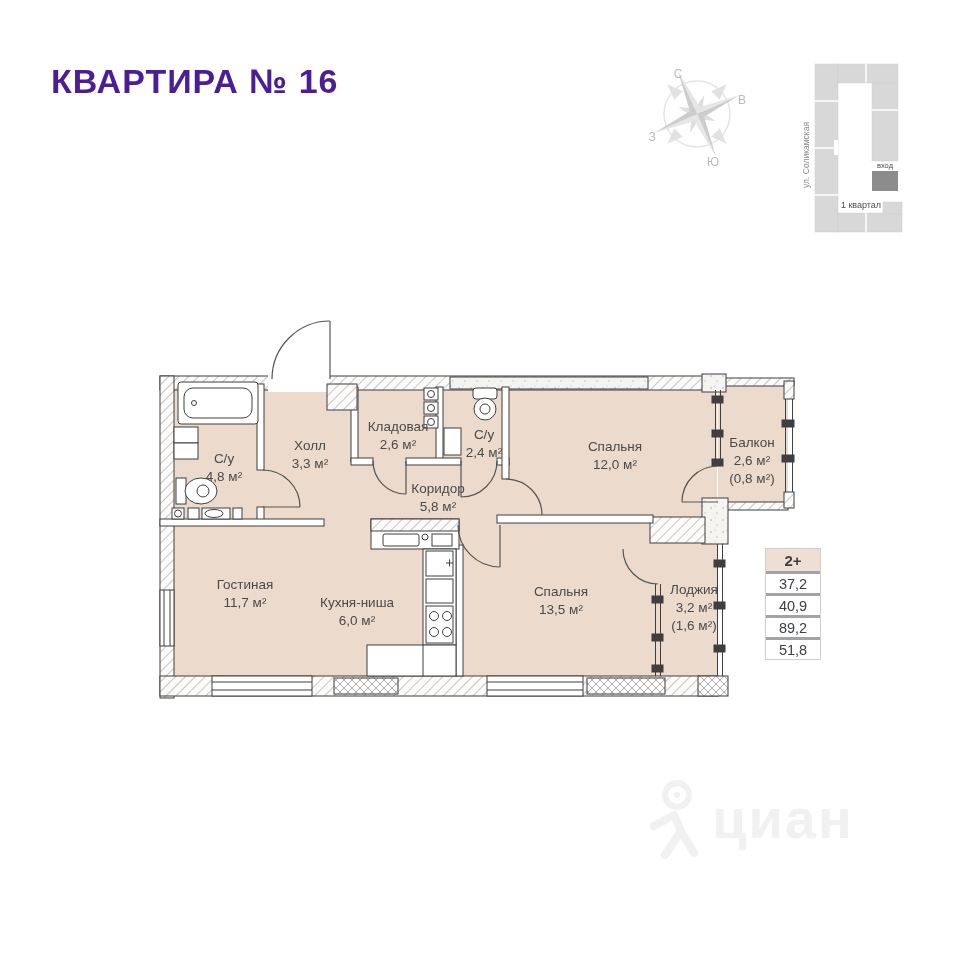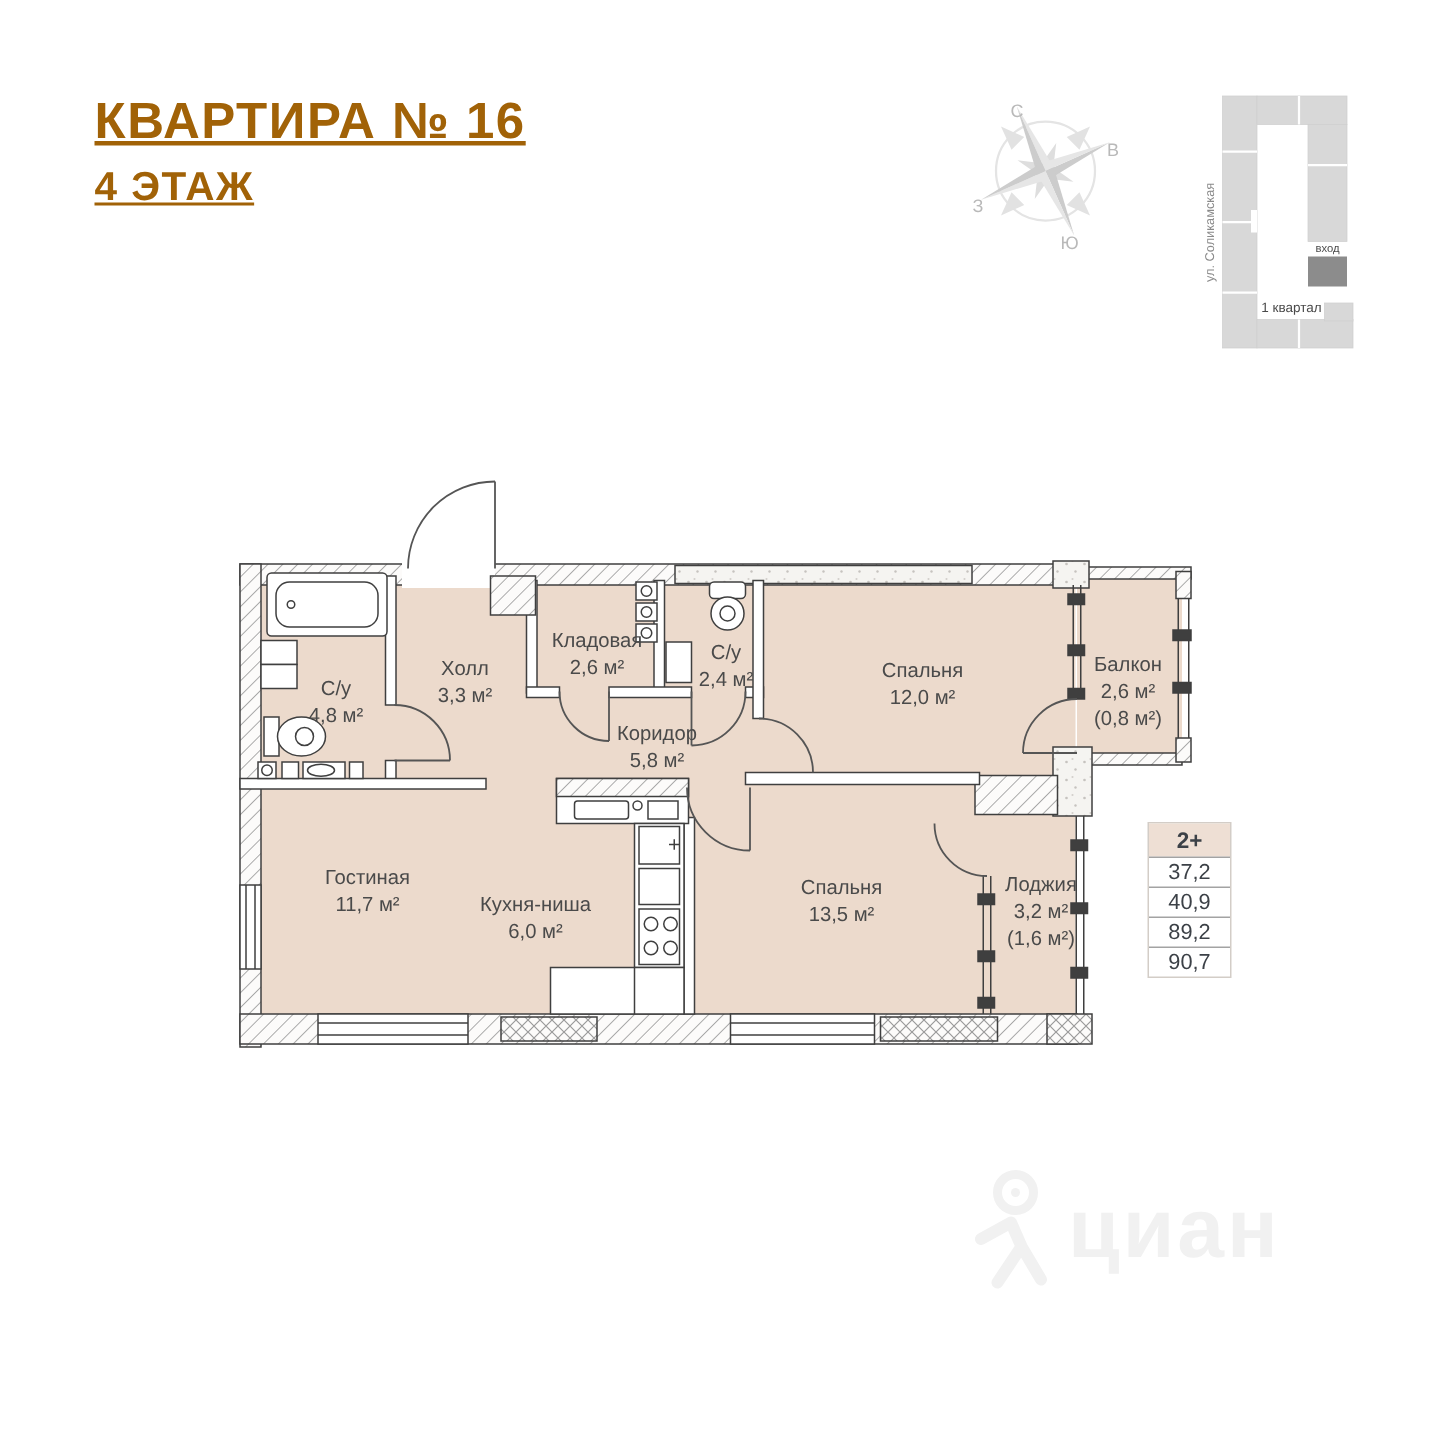--- a/index.html
+++ b/index.html
@@ -1,45 +1,44 @@
 <!DOCTYPE html>
 <html><head>
 <meta charset="utf-8">
 <style>
   html,body{margin:0;padding:0;background:#ffffff;}
   .page{position:relative;width:960px;height:960px;background:#fff;overflow:hidden;
         font-family:"Liberation Sans","DejaVu Sans",sans-serif;}
-  .title-block{position:absolute;left:63px;top:62px;color:#a16207;text-decoration:underline;}
+  .title-block{position:absolute;left:51px;top:62px;color:#4c1d95;}
   .title-block h1{margin:0;font-size:34px;font-weight:800;letter-spacing:1px;}
   .title-block h2{margin:8px 0 0 0;font-size:27px;font-weight:800;letter-spacing:1px;}
   .plan-svg{position:absolute;left:0;top:0;}
   .room-name,.room-area{fill:#4a4a4a;font-size:13.5px;text-anchor:middle;}
   .compass-letter{fill:#b9b9b9;font-size:12px;text-anchor:middle;}
   .site-label{fill:#4a4a4a;font-size:9px;text-anchor:middle;}
   .site-label-small{fill:#4a4a4a;font-size:7.5px;text-anchor:middle;}
   .site-street{fill:#8a8a8a;font-size:8.5px;}
   .summary-table{position:absolute;left:765px;top:548px;width:54px;background:#fff;
         border:1px solid #d3cdc7;}
   .summary-header{background:#eedfd4;color:#3c4147;font-size:15px;font-weight:700;
         text-align:center;padding:3px 0 2px 0;}
-  .summary-row{border-top:1px solid #a3a3a3;color:#3c4147;font-size:14.5px;
+  .summary-row{border-top:3px solid #a3a3a3;color:#3c4147;font-size:14.5px;
         text-align:center;padding:2px 0 1px 0;}
   .watermark{position:absolute;left:644px;top:778px;display:flex;align-items:center;
         color:#f1f1f1;}
   .watermark-text{font-size:56px;font-weight:700;letter-spacing:2px;line-height:1;
         margin-left:6px;}
 </style>
 </head>
 <body>
 
 <div class="page">
 
   <div class="title-block">
     <h1>КВАРТИРА № 16</h1>
-    <h2>4 ЭТАЖ</h2>
   </div>
 
   <svg class="plan-svg" width="960" height="960" viewBox="0 0 960 960">
     <defs>
       <pattern id="hatch" patternUnits="userSpaceOnUse" width="7" height="7" patternTransform="rotate(45)">
         <rect width="7" height="7" fill="#fcfbfa"></rect>
         <line x1="0" y1="0" x2="0" y2="7" stroke="#9a9a9a" stroke-width="1.1"></line>
       </pattern>
       <pattern id="xhatch" patternUnits="userSpaceOnUse" width="8" height="8">
         <rect width="8" height="8" fill="#fcfbfa"></rect>
@@ -328,21 +327,21 @@
         <text class="room-area" x="694" y="630">(1,6 м²)</text>
       </g>
     </g>
   </svg>
 
   <div class="summary-table">
     <div class="summary-header">2+</div>
     <div class="summary-row">37,2</div>
     <div class="summary-row">40,9</div>
     <div class="summary-row">89,2</div>
-    <div class="summary-row">90,7</div>
+    <div class="summary-row">51,8</div>
   </div>
 
   <div class="watermark">
     <svg width="62" height="82" viewBox="0 0 62 82">
       <circle cx="33" cy="17" r="12" fill="none" stroke="#f1f1f1" stroke-width="6"></circle>
       <circle cx="33" cy="17" r="3" fill="#f1f1f1"></circle>
       <path d="M10,48 L30,37 L37,53 L21,77 M37,53 L50,75" fill="none" stroke="#f1f1f1" stroke-width="8" stroke-linecap="round" stroke-linejoin="round"></path>
     </svg>
     <span class="watermark-text">циан</span>
   </div>

